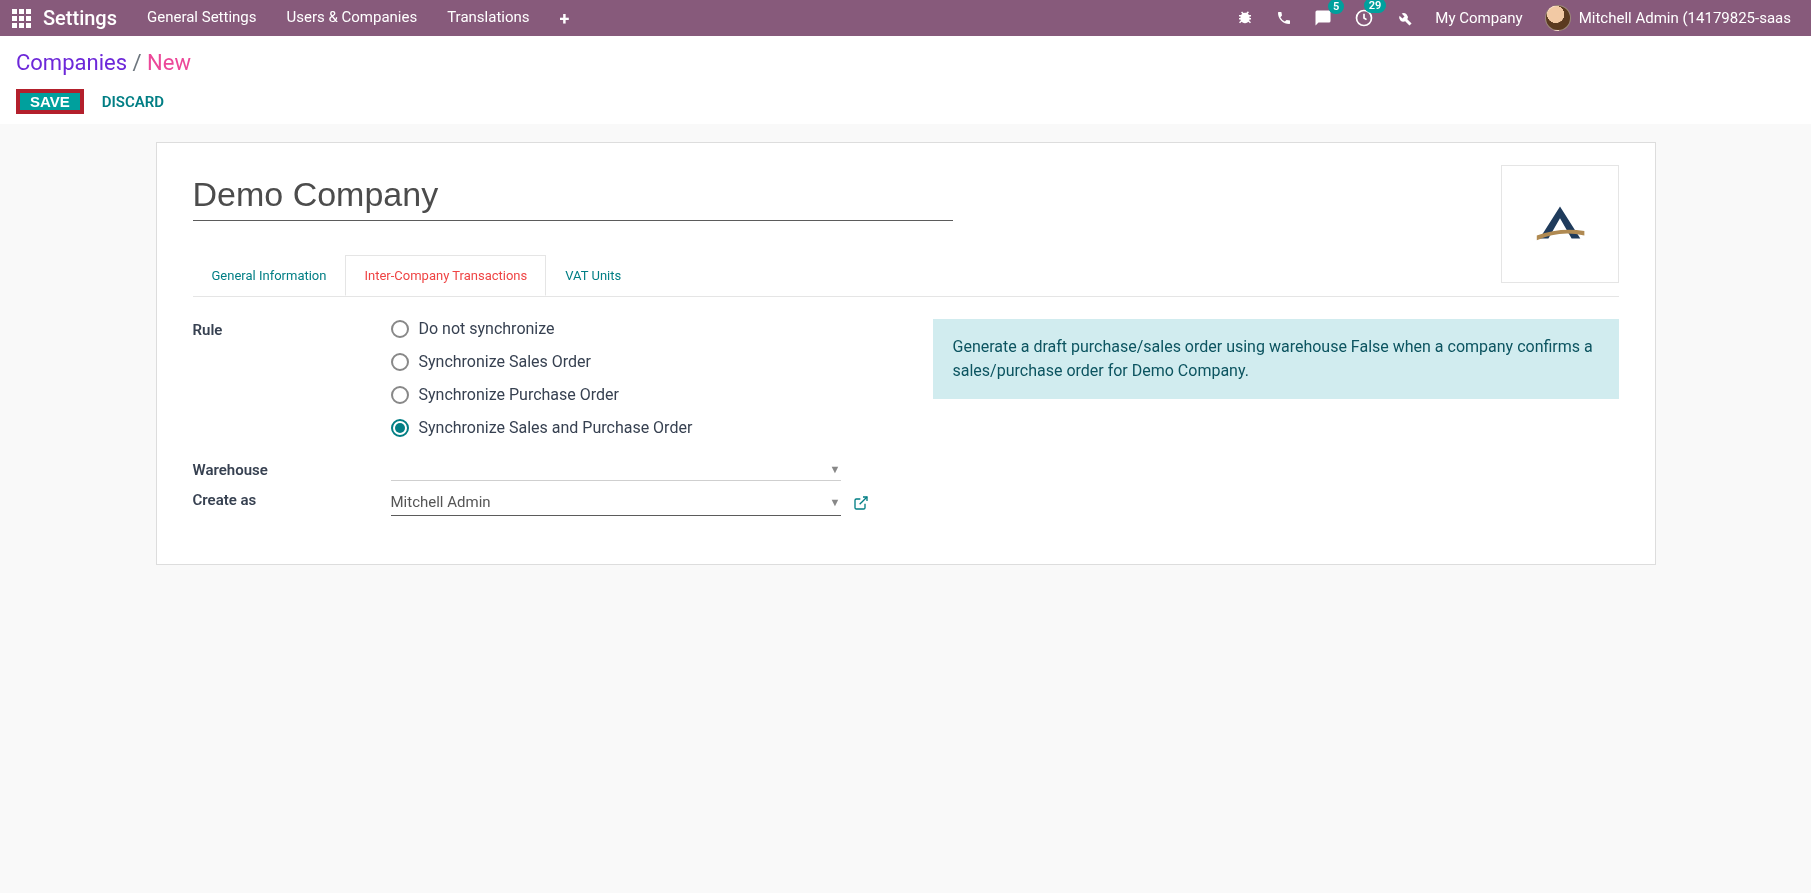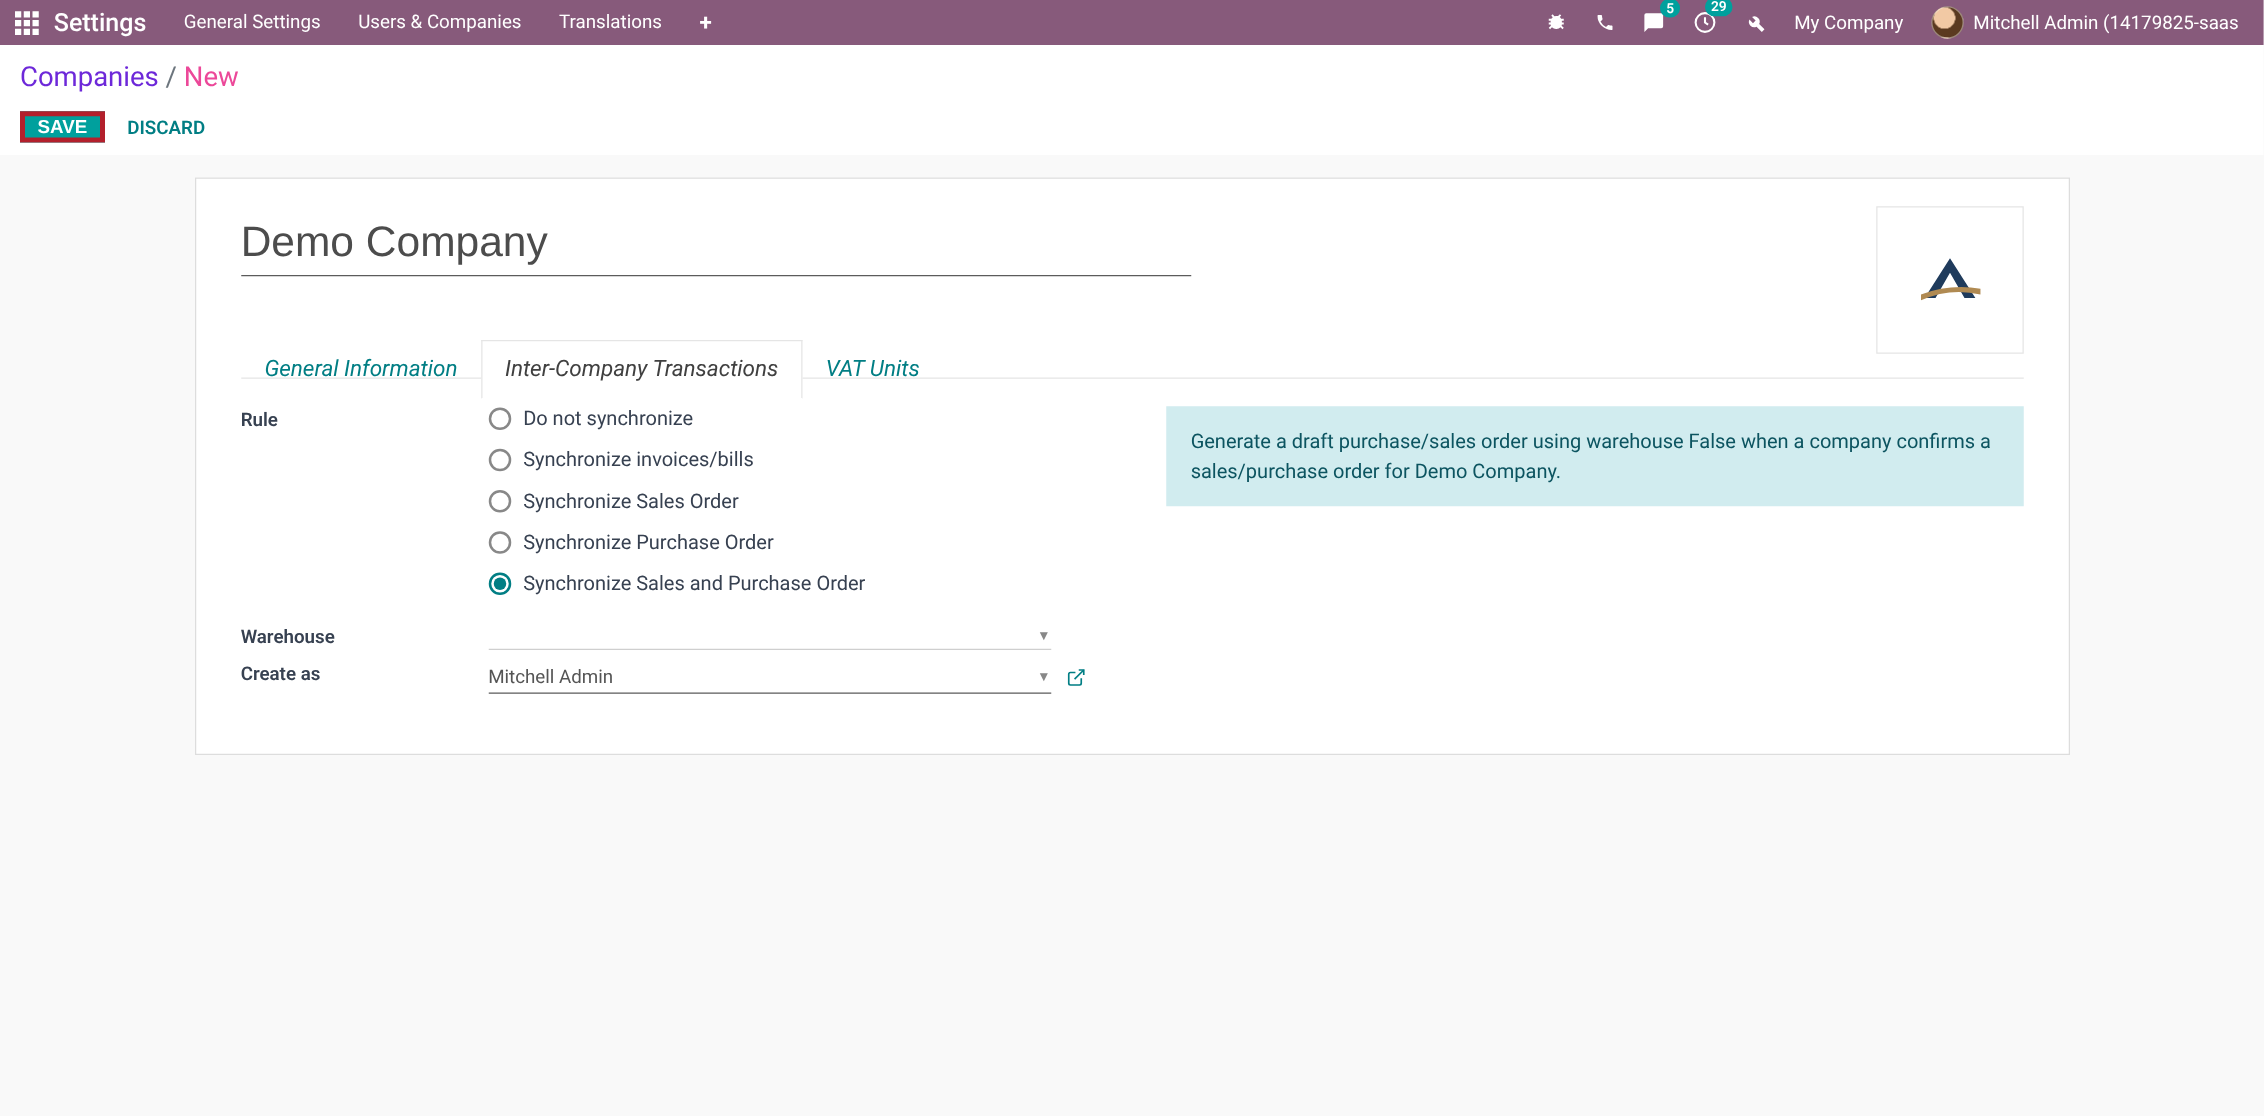--- a/index.html
+++ b/index.html
@@ -31,22 +31,22 @@
   .content-wrap { padding: 18px 60px; display: flex; justify-content: center; }
   .sheet { background: #fff; border: 1px solid #ddd; width: 100%; max-width: 1500px; padding: 30px 36px 40px; position: relative; }
   
   .field-label { font-size: 14px; color: #374151; margin-bottom: 4px; }
   .company-name-input { width: 760px; border: none; border-bottom: 1px solid #5b5b5b; font-size: 34px; font-weight: 500; color: #4c4c4c; padding: 2px 0 6px; outline: none; background: transparent; }
   
   .logo-box { position: absolute; top: 22px; right: 36px; width: 118px; height: 118px; border: 1px solid #e5e5e5; display: flex; align-items: center; justify-content: center; cursor: pointer; }
   .logo-svg { width: 58px; height: 58px; }
   
   .tabs { display: flex; border-bottom: 1px solid #e5e5e5; margin-top: 34px; }
-  .tab { padding: 12px 18px; font-size: 18px; color: #017e84; cursor: pointer; border: 1px solid transparent; border-bottom: none; position: relative; top: 17px; font-style: italic; }
-  .tab.active { color: #404040; border-color: #e5e5e5; background: #fff; border-bottom: 1px solid #fff; }
+  .tab { padding: 12px 18px; font-size: 13px; color: #017e84; cursor: pointer; border: 1px solid transparent; border-bottom: none; position: relative; top: 0; }
+  .tab.active { color: #ef4444; border-color: #e5e5e5; background: #fff; border-bottom: 1px solid #fff; }
   
   .tab-body { display: flex; gap: 40px; padding-top: 22px; }
   .left-col { flex: 0 0 700px; }
   .right-col { flex: 1; }
   
   .form-row { display: flex; align-items: flex-start; margin-bottom: 8px; }
   .form-row .flabel { width: 198px; font-weight: 600; font-size: 15px; color: #374151; padding-top: 2px; }
   .form-row .fctrl { flex: 1; }
   
   .radio-opt { display: flex; align-items: center; gap: 10px; margin-bottom: 14px; font-size: 16px; color: #374151; cursor: pointer; }
@@ -156,24 +156,20 @@
     
     <div class="tab-body">
       <div class="left-col">
 
         <div class="form-row">
           <div class="flabel">Rule</div>
           <div class="fctrl">
             <div class="radio-opt">
               <span class="radio-circle"></span>
               <span>Do not synchronize</span>
-            </div>
-            <div class="radio-opt">
-              <span class="radio-circle"></span>
-              <span>Synchronize invoices/bills</span>
             </div>
             <div class="radio-opt">
               <span class="radio-circle"></span>
               <span>Synchronize Sales Order</span>
             </div>
             <div class="radio-opt">
               <span class="radio-circle"></span>
               <span>Synchronize Purchase Order</span>
             </div>
             <div class="radio-opt selected">

